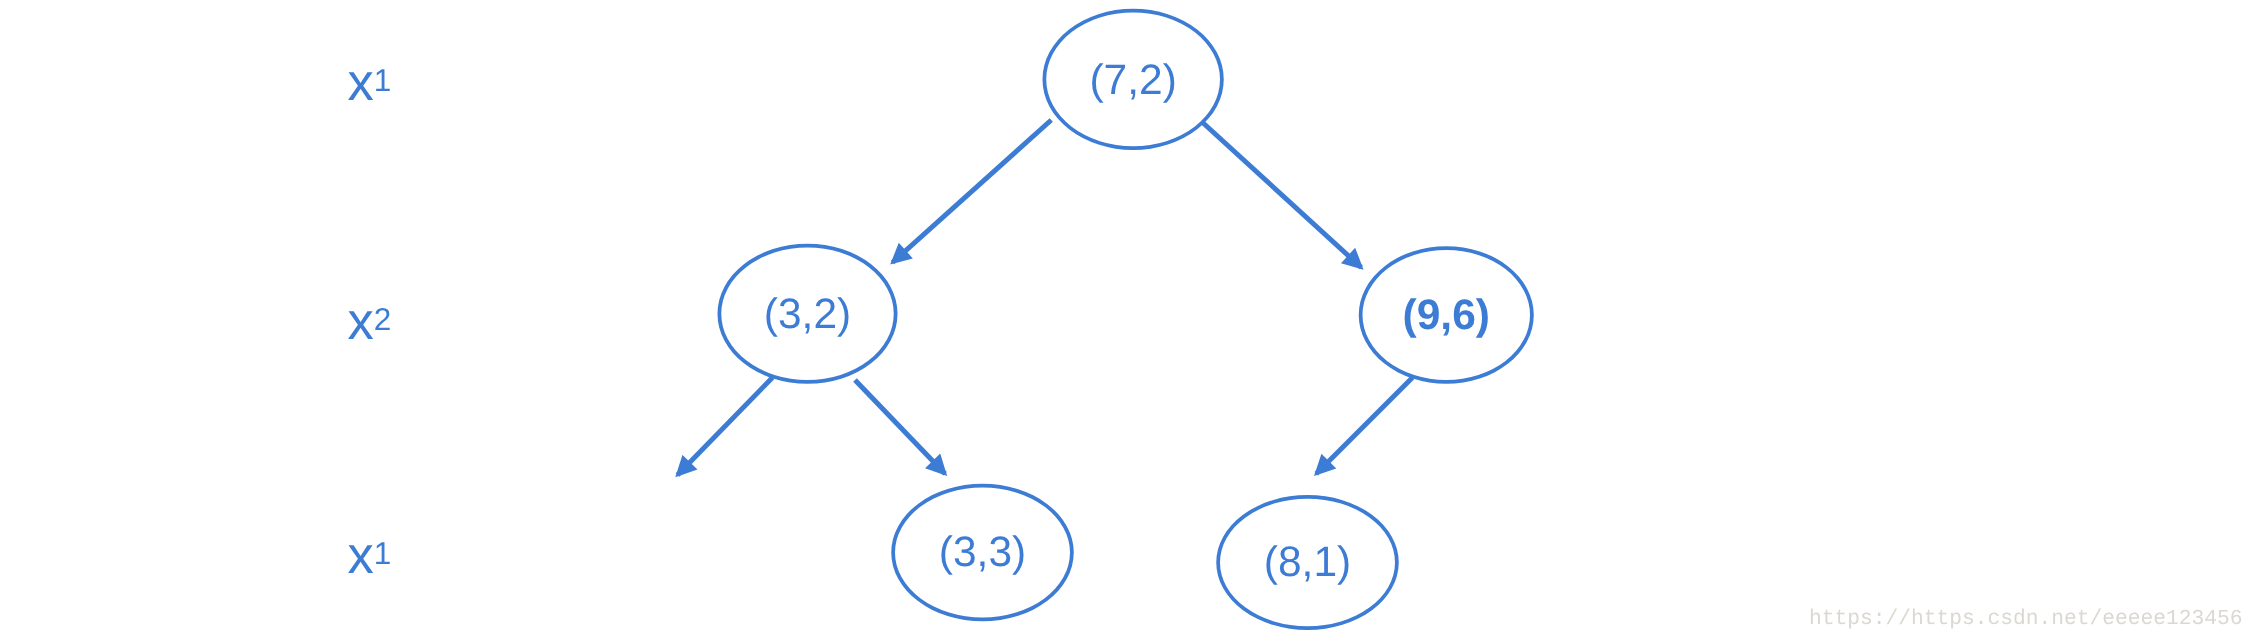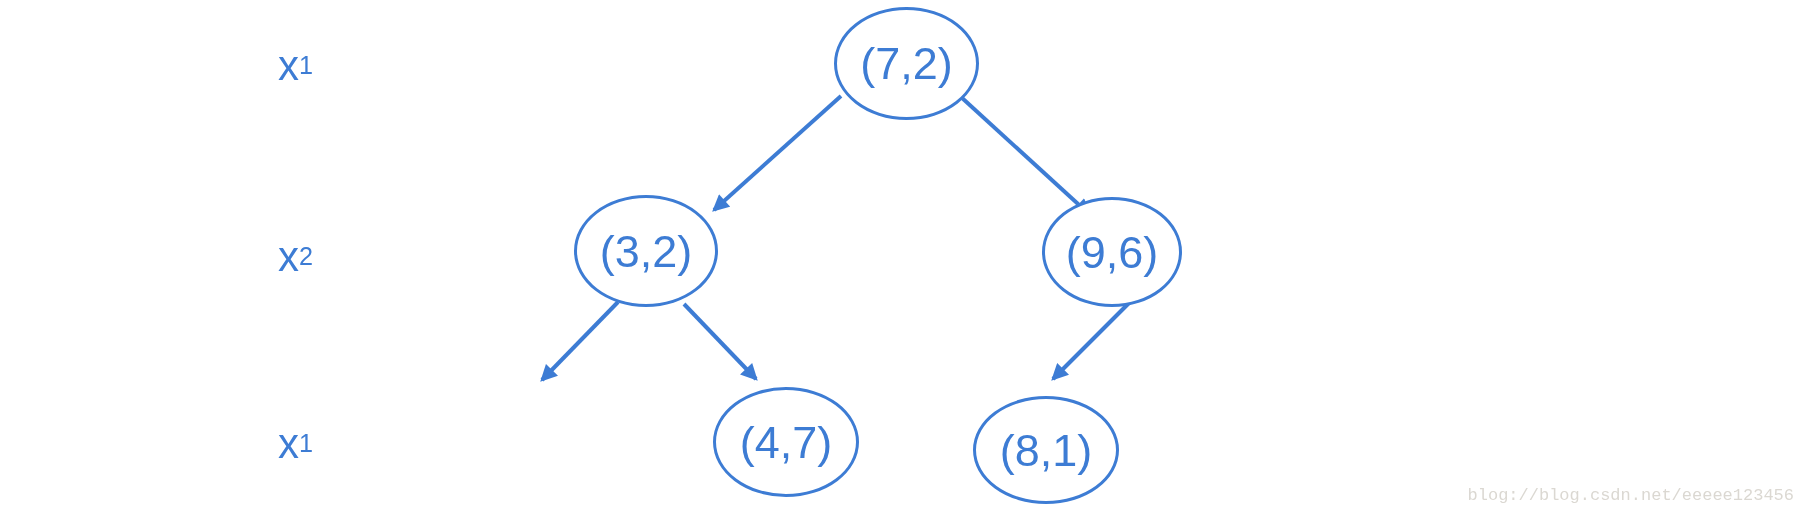--- a/index.html
+++ b/index.html
@@ -35,21 +35,21 @@
     box-sizing: border-box;
     border: 3px solid var(--accent, #3d7cd4);
     border-radius: 50%;
     display: flex;
     align-items: center;
     justify-content: center;
     background: #ffffff;
   }
   .node .node-label {
     color: var(--accent, #3d7cd4);
-    font-size: 45px;
+    font-size: 34px;
     line-height: 1;
     white-space: nowrap;
   }
   .level-label {
     position: absolute;
     left: 278px;
     height: 60px;
     display: flex;
     align-items: center;
     color: var(--accent, #3d7cd4);
@@ -101,25 +101,25 @@
     <span>x</span>
       <sub>1</sub>
   </div>
 
   <div class="node" style="left:834px;  top:7px;   width:145px; height:113px;">
     <span class="node-label">(7,2)</span>
   </div>
   <div class="node" style="left:574px;  top:195px; width:144px; height:112px;">
     <span class="node-label">(3,2)</span>
   </div>
-  <div class="node" style="left:1042px; top:197px; width:140px; height:110px;">
+  <div class="node" style="left:1087px; top:197px; width:140px; height:110px;font-weight:bold;">
     <span class="node-label">(9,6)</span>
   </div>
   <div class="node" style="left:713px;  top:387px; width:146px; height:110px;">
-    <span class="node-label">(4,7)</span>
+    <span class="node-label">(3,3)</span>
   </div>
   <div class="node" style="left:973px;  top:396px; width:146px; height:108px;">
     <span class="node-label">(8,1)</span>
   </div>
 
-  <div class="watermark">blog://blog.csdn.net/eeeee123456</div>
+  <div class="watermark">https://https.csdn.net/eeeee123456</div>
 
 </div>
 
 </body></html>

